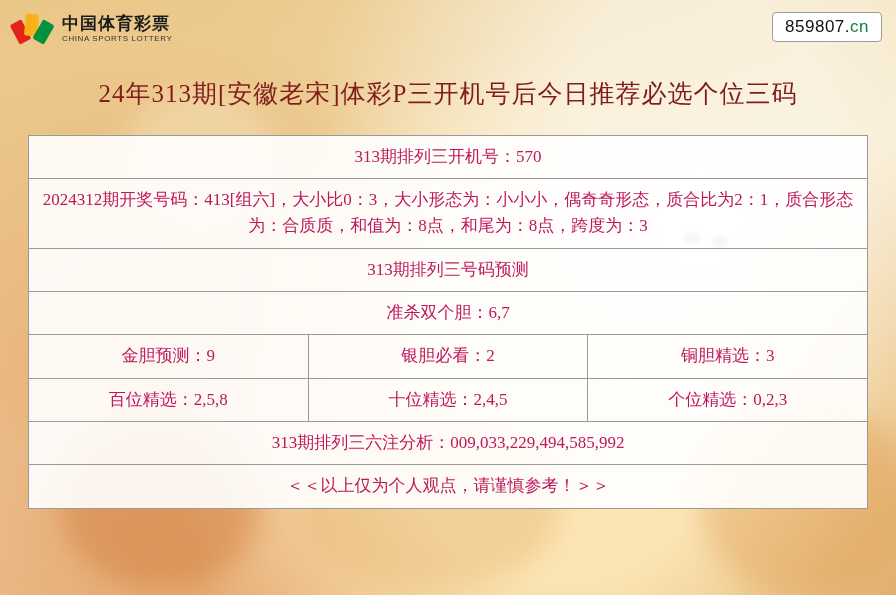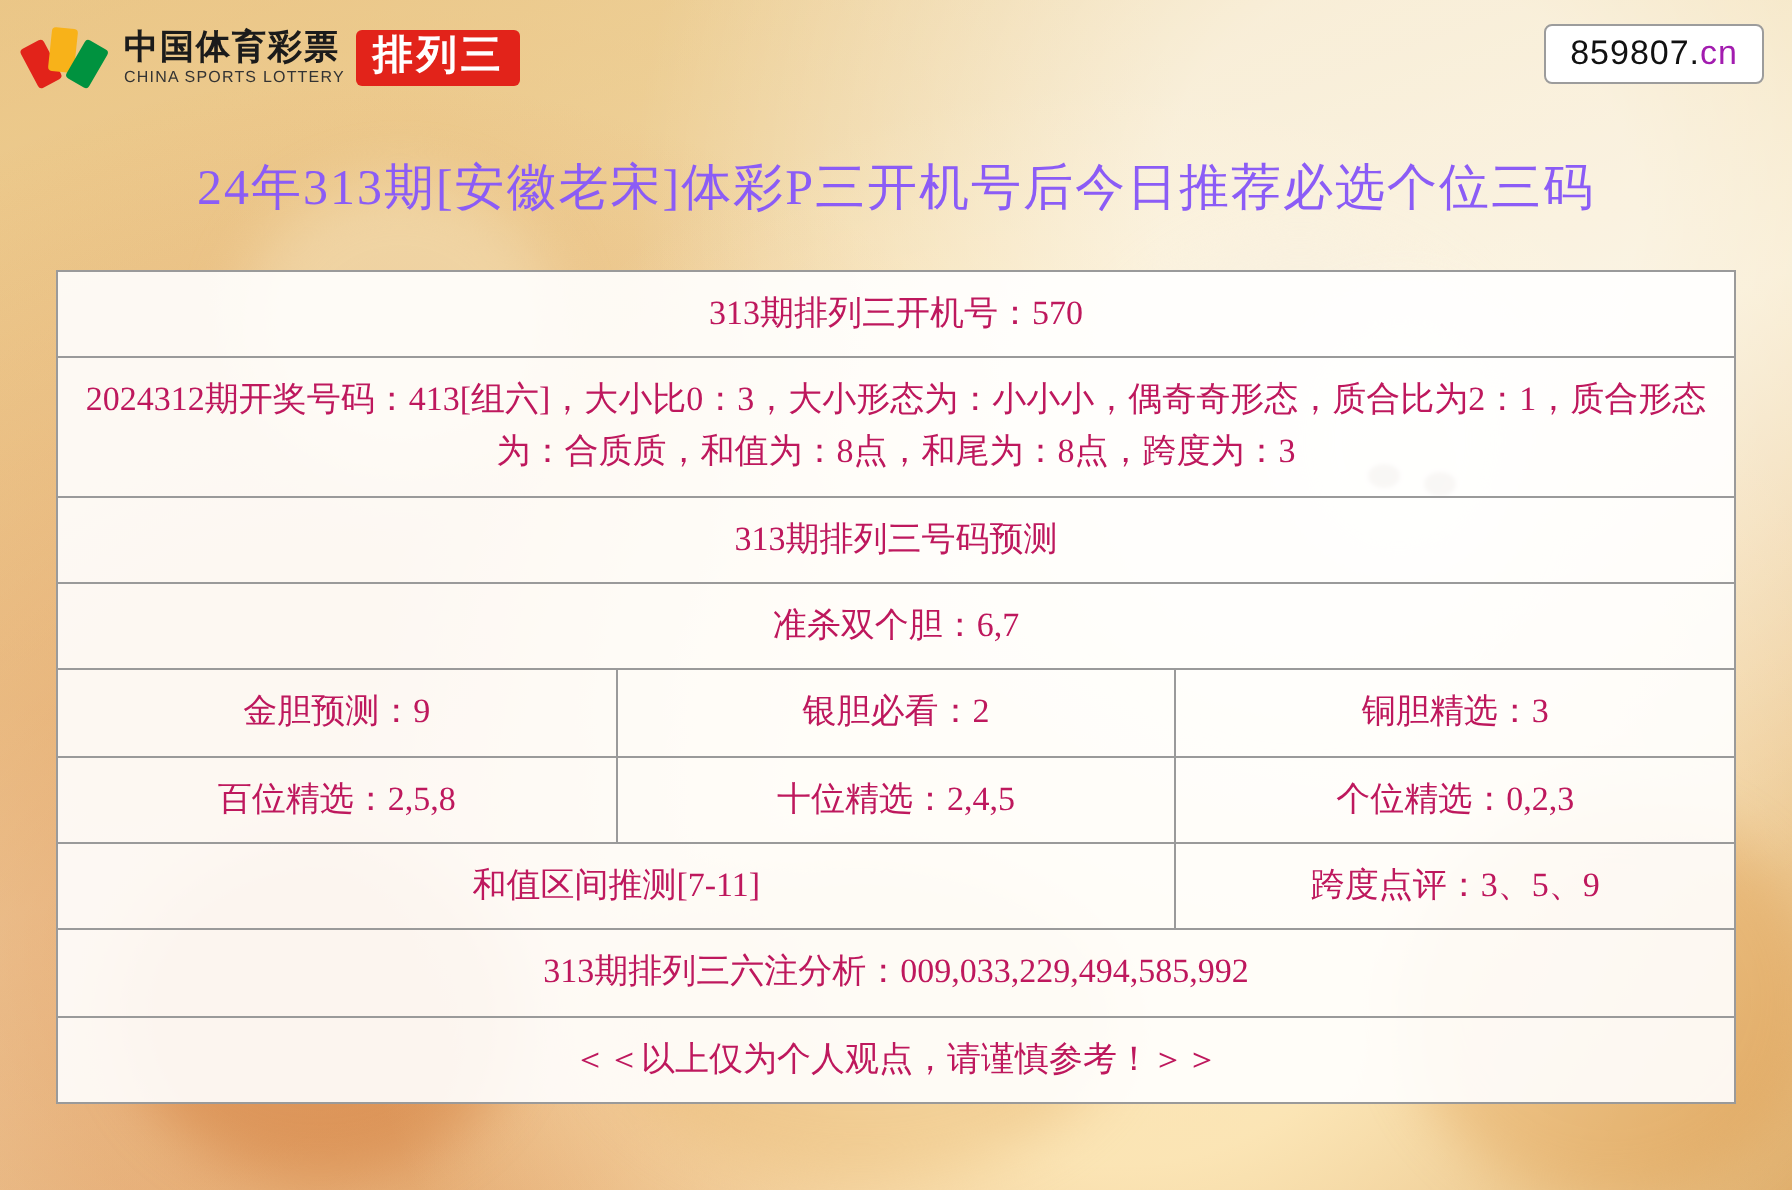--- a/index.html
+++ b/index.html
@@ -115,29 +115,29 @@
     top: 12px;
     background: #ffffff;
     border: 1px solid #9c9c9c;
     border-radius: 4px;
     padding: 4px 12px;
     font-size: 17px;
     font-family: "Liberation Sans", sans-serif;
     color: #111;
     letter-spacing: .5px;
   }
-  #site-tag .tld { color: #a21caf; }
+  #site-tag .tld { color: #15803d; }
 
   
   #title {
     position: relative;
     z-index: 2;
     text-align: center;
     font-size: 25px;
-    color: #8b5cf6;
+    color: #7f1d1d;
     font-weight: normal;
     letter-spacing: 1px;
     padding: 2px 0 8px 0;
     font-family: "Liberation Serif", serif;
   }
 
   
   #panel {
     position: relative;
     z-index: 2;
@@ -183,21 +183,20 @@
 <div id="header">
   <div id="logo-mark">
     <div class="seg s1"></div>
     <div class="seg s2"></div>
     <div class="seg s3"></div>
   </div>
   <div id="logo-text">
     <div id="logo-cn">中国体育彩票</div>
     <div id="logo-en">CHINA SPORTS LOTTERY</div>
   </div>
-  <div id="logo-badge">排列三</div>
 
   <div id="site-tag">
     <span>859807.</span><span class="tld">cn</span>
   </div>
 </div>
 
 <h1 id="title">24年313期[安徽老宋]体彩P三开机号后今日推荐必选个位三码</h1>
 
 <div id="panel">
   <table class="grid">
@@ -218,24 +217,20 @@
         <td>金胆预测：9</td>
         <td>银胆必看：2</td>
         <td>铜胆精选：3</td>
       </tr>
       <tr>
         <td>百位精选：2,5,8</td>
         <td>十位精选：2,4,5</td>
         <td>个位精选：0,2,3</td>
       </tr>
       <tr>
-        <td colspan="2">和值区间推测[7-11]</td>
-        <td>跨度点评：3、5、9</td>
-      </tr>
-      <tr>
         <td colspan="3">313期排列三六注分析：009,033,229,494,585,992</td>
       </tr>
       <tr class="note">
         <td colspan="3">＜＜以上仅为个人观点，请谨慎参考！＞＞</td>
       </tr>
     </tbody>
   </table>
 </div>
 
 </body></html>

